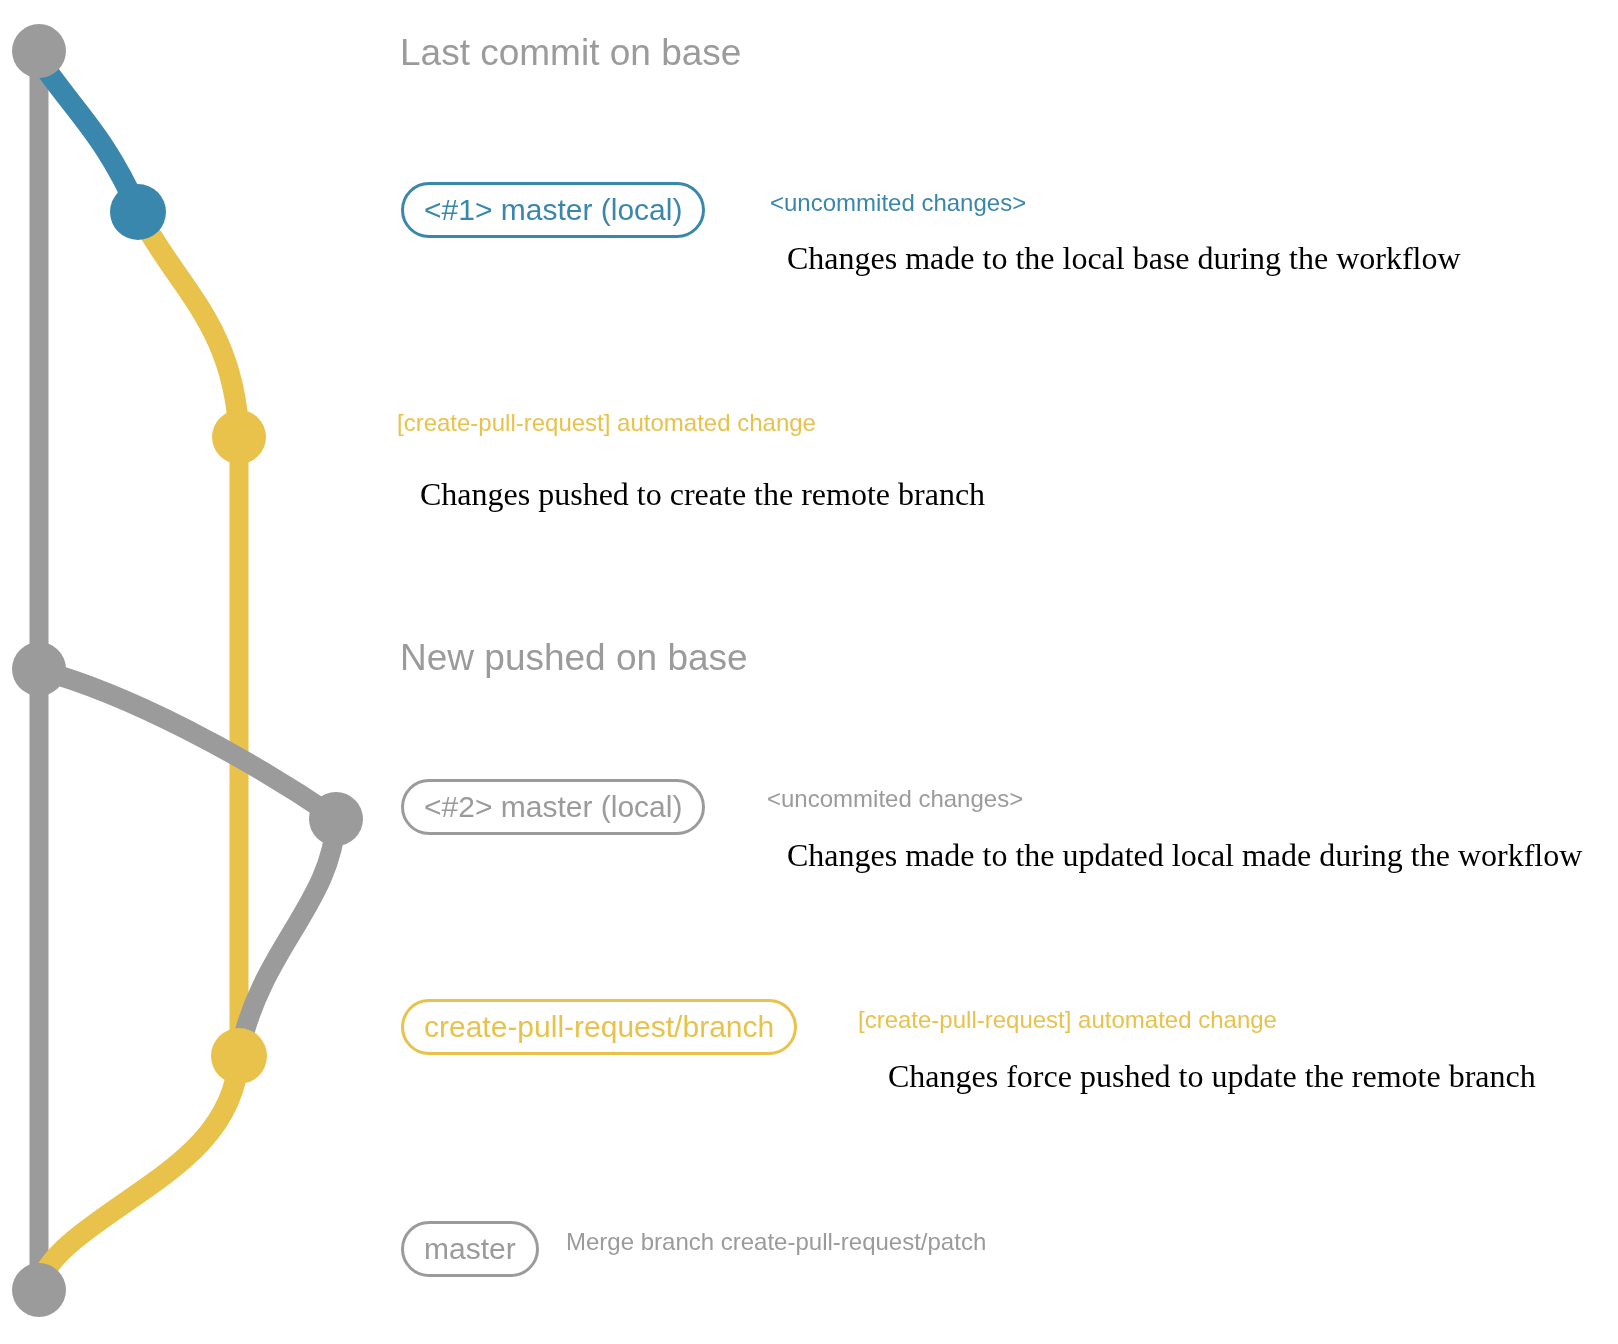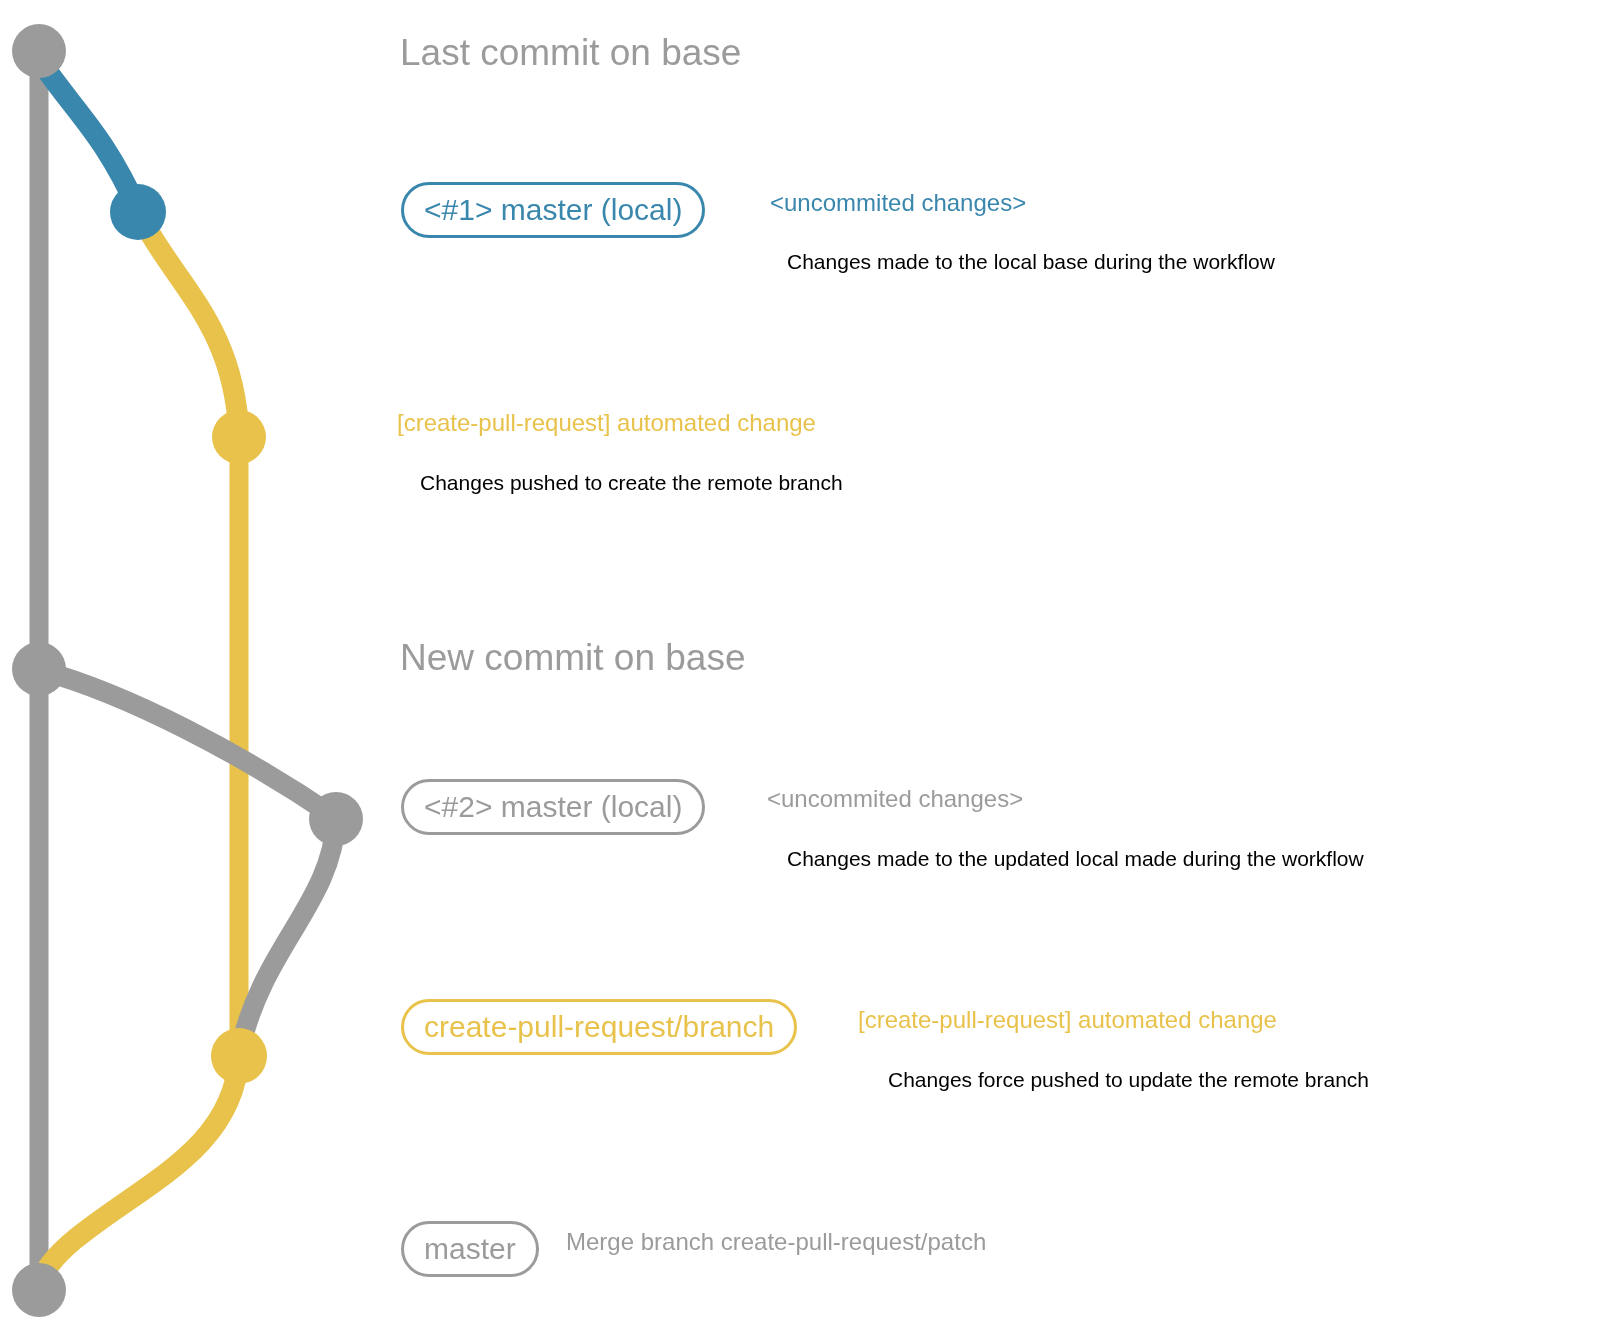--- a/index.html
+++ b/index.html
@@ -49,26 +49,25 @@
     background: #ffffff;
   }
   .note {
     position: absolute;
     font-size: 24px;
     line-height: 1.1;
     white-space: nowrap;
   }
   .desc {
     position: absolute;
-    font-family: Liberation Sans, sans-serif;
-    font-size: 21px;
+    font-family: Liberation Serif, serif;
+    font-size: 32px;
     line-height: 1.15;
     white-space: nowrap;
     color: var(--c-ink);
-    margin-top: 10px;
   }
 </style>
 </head>
 <body>
 
 <svg id="graph-svg" width="420" height="1344" viewBox="0 0 420 1344">
 
   <path class="stroke c-gray" stroke-width="19" d="M 39 51 L 39 1290"></path>
 
   <path class="stroke c-blue" stroke-width="21" d="M 41 62 C 75 112, 104 134, 138 210"></path>
@@ -89,23 +88,23 @@
   <circle class="dot c-gray" cx="39" cy="1290" r="27"></circle>
 </svg>
 
 <div class="caption" style="left:400px; top:33px">Last commit on base</div>
 
 <div class="pill c-blue" style="left:401px; top:182px">&lt;#1&gt; master (local)</div>
 <div class="note c-blue" style="left:770px; top:190px">&lt;uncommited changes&gt;</div>
 <div class="desc" style="left:787px; top:240px">Changes made to the local base during the workflow</div>
 
 <div class="note c-yellow" style="left:397px; top:410px">[create-pull-request] automated change</div>
-<div class="desc" style="left:420px; top:461px">Changes pushed to create the remote branch</div>
+<div class="desc" style="left:420px; top:476px">Changes pushed to create the remote branch</div>
 
-<div class="caption" style="left:400px; top:638px">New commit on base</div>
+<div class="caption" style="left:400px; top:638px">New pushed on base</div>
 
 <div class="pill c-gray" style="left:401px; top:779px">&lt;#2&gt; master (local)</div>
 <div class="note c-gray" style="left:767px; top:786px">&lt;uncommited changes&gt;</div>
 <div class="desc" style="left:787px; top:837px">Changes made to the updated local made during the workflow</div>
 
 <div class="pill c-yellow" style="left:401px; top:999px">create-pull-request/branch</div>
 <div class="note c-yellow" style="left:858px; top:1007px">[create-pull-request] automated change</div>
 <div class="desc" style="left:888px; top:1058px">Changes force pushed to update the remote branch</div>
 
 <div class="pill c-gray" style="left:401px; top:1221px">master</div>

